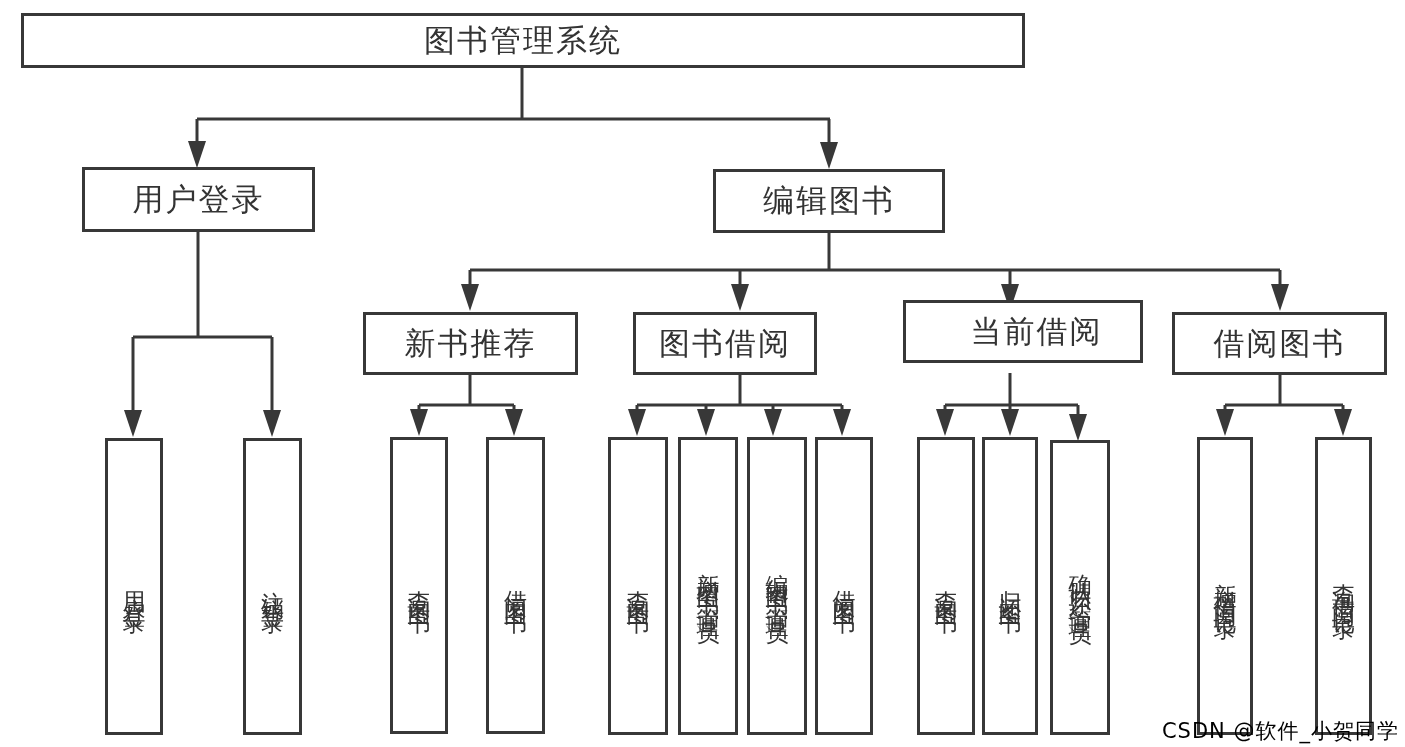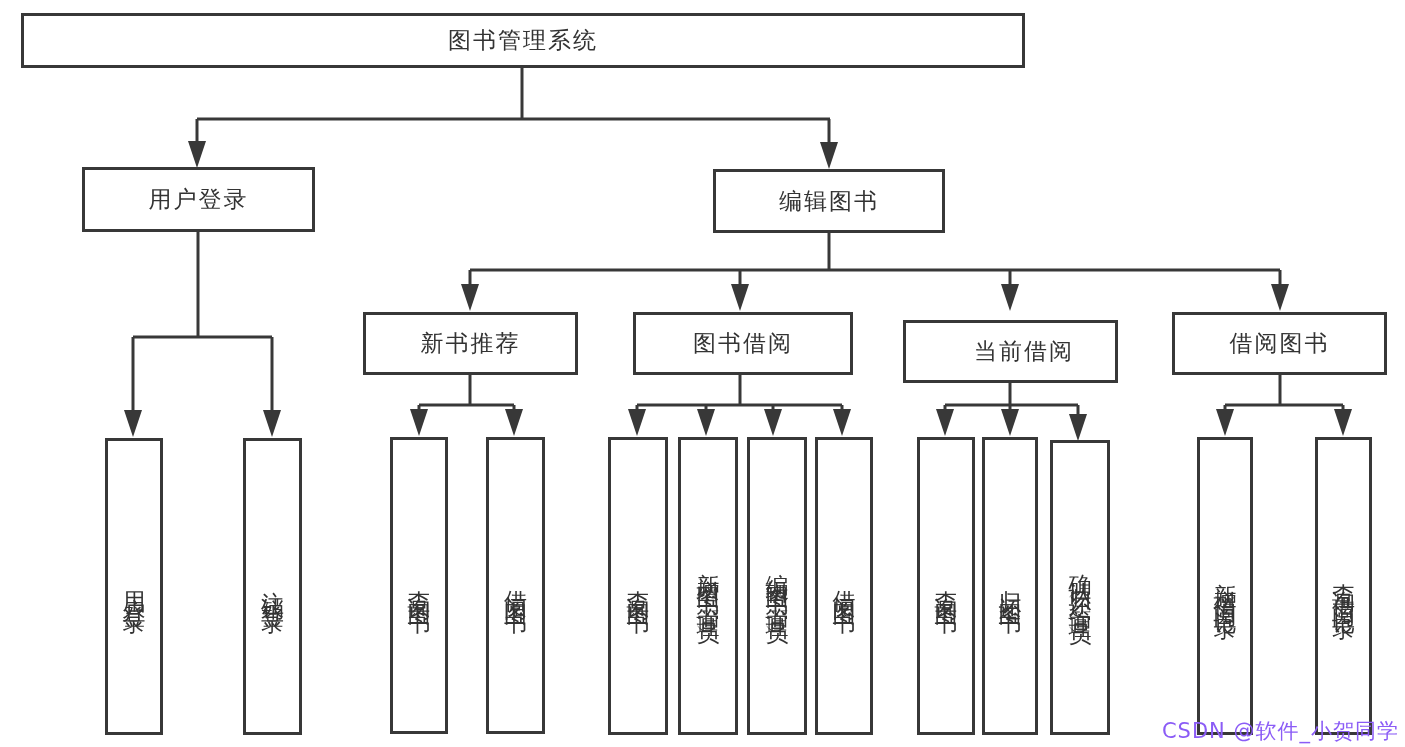--- a/index.html
+++ b/index.html
@@ -10,35 +10,35 @@
     font-family:"DejaVu Sans","Liberation Sans",sans-serif;
     overflow:hidden;
   }
   #wires{position:absolute;left:0;top:0;width:1405px;height:747px;}
   #wires line{stroke:#383838;stroke-width:3;}
   #wires polygon{fill:#383838;}
   .hnode{
     position:absolute;box-sizing:border-box;
     border:3px solid #383838;background:#ffffff;
     display:flex;align-items:center;justify-content:center;
-    font-size:23px;color:#333333;letter-spacing:2px;
+    font-size:31px;color:#333333;letter-spacing:2px;
   }
   .vnode{
     position:absolute;box-sizing:border-box;
     border:3px solid #383838;background:#ffffff;
     display:flex;align-items:center;justify-content:center;
   }
   .vnode span{
     writing-mode:vertical-rl;text-orientation:mixed;
     font-size:23px;color:#333333;letter-spacing:7px;
     white-space:nowrap;line-height:1;
   }
   .watermark{
     position:absolute;right:6px;bottom:2px;
-    font-size:21px;color:#8b5cf6;letter-spacing:1px;
+    font-size:21px;color:#000000;letter-spacing:1px;
     z-index:5;
     margin-top:8px;
   }
 </style>
 </head>
 <body>
 
 <div id="canvas">
 
   <svg id="wires" viewBox="0 0 1405 747">
@@ -111,24 +111,24 @@
   <div class="hnode" style="left:82px;top:167px;width:233px;height:65px;">
     <span>用户登录</span>
   </div>
   <div class="hnode" style="left:713px;top:169px;width:232px;height:64px;">
     <span>编辑图书</span>
   </div>
 
   <div class="hnode" style="left:363px;top:312px;width:215px;height:63px;text-align:center;">
     <span>新书推荐</span>
   </div>
-  <div class="hnode" style="left:633px;top:312px;width:220px;height:63px;">
+  <div class="hnode" style="left:633px;top:312px;width:184px;height:63px;">
     <span>图书借阅</span>
   </div>
-  <div class="hnode" style="left:903px;top:320px;width:215px;height:63px;padding-left:27px;">
+  <div class="hnode" style="left:903px;top:300px;width:240px;height:63px;padding-left:27px;">
     <span>当前借阅</span>
   </div>
   <div class="hnode" style="left:1172px;top:312px;width:215px;height:63px;">
     <span>借阅图书</span>
   </div>
 
   <div class="vnode" style="left:105px;top:438px;width:58px;height:297px;">
     <span>用户登录</span>
   </div>
   <div class="vnode" style="left:243px;top:438px;width:59px;height:297px;">

